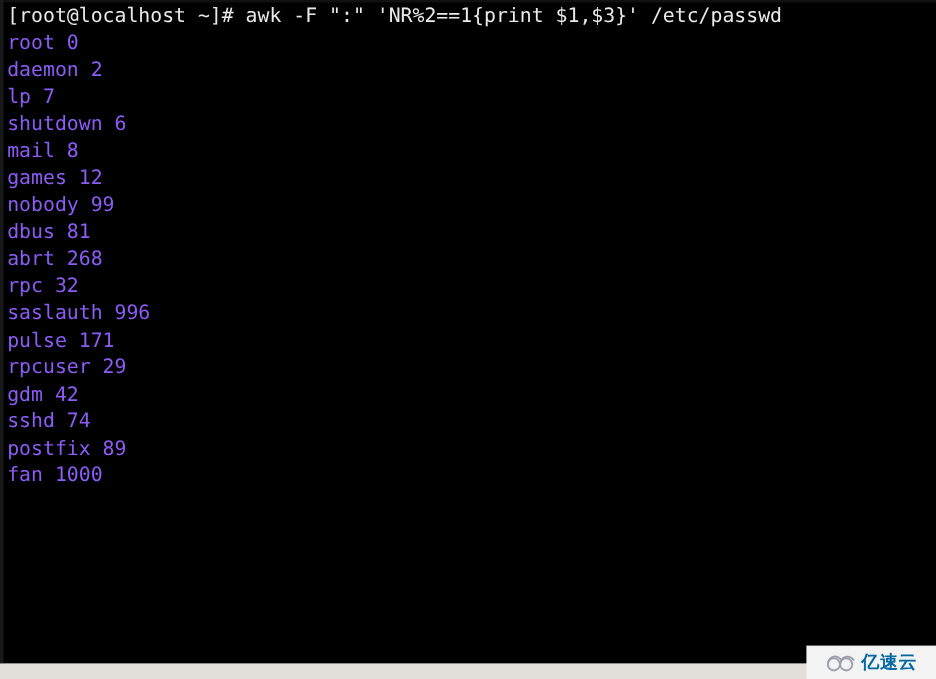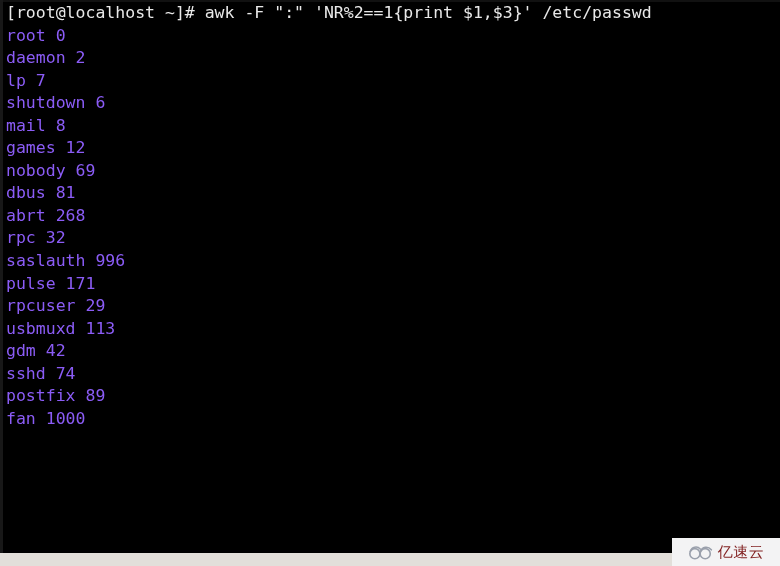--- a/index.html
+++ b/index.html
@@ -108,22 +108,22 @@
     gap: 4px;
   }
   #watermark .wm-logo {
     display: block;
     width: 26px;
     height: 17px;
   }
   #watermark .wm-text {
     font-family: "DejaVu Sans", "Liberation Sans", sans-serif;
     font-size: 15px;
-    font-weight: 400;
-    color: #7f1d1d;
+    font-weight: 700;
+    color: #0369a1;
     letter-spacing: .5px;
     line-height: 1;
   }
 </style>
 </head>
 <body>
 
 <div id="screen">
 
   <div id="terminal">
@@ -133,28 +133,27 @@
     <div id="lines">
 
       <div class="line prompt-line">[root@localhost ~]# awk -F ":" 'NR%2==1{print $1,$3}' /etc/passwd</div>
 
       <div class="line">root 0</div>
       <div class="line">daemon 2</div>
       <div class="line">lp 7</div>
       <div class="line">shutdown 6</div>
       <div class="line">mail 8</div>
       <div class="line">games 12</div>
-      <div class="line">nobody 69</div>
+      <div class="line">nobody 99</div>
       <div class="line">dbus 81</div>
       <div class="line">abrt 268</div>
       <div class="line">rpc 32</div>
       <div class="line">saslauth 996</div>
       <div class="line">pulse 171</div>
       <div class="line">rpcuser 29</div>
-      <div class="line">usbmuxd 113</div>
       <div class="line">gdm 42</div>
       <div class="line">sshd 74</div>
       <div class="line">postfix 89</div>
       <div class="line">fan 1000</div>
 
 
     </div>
   </div>
 
   <div id="status-bar">

